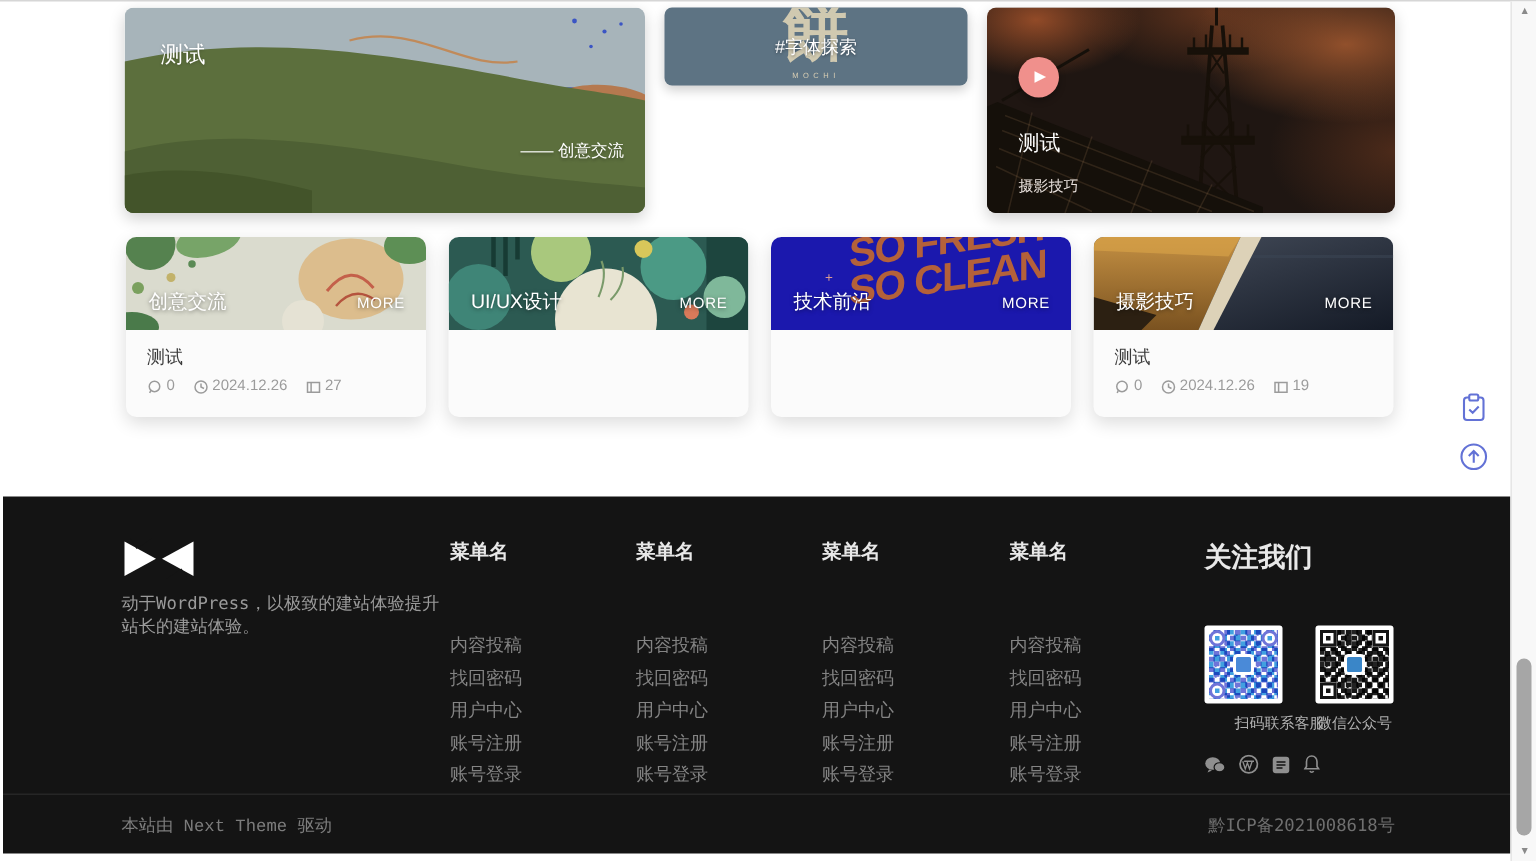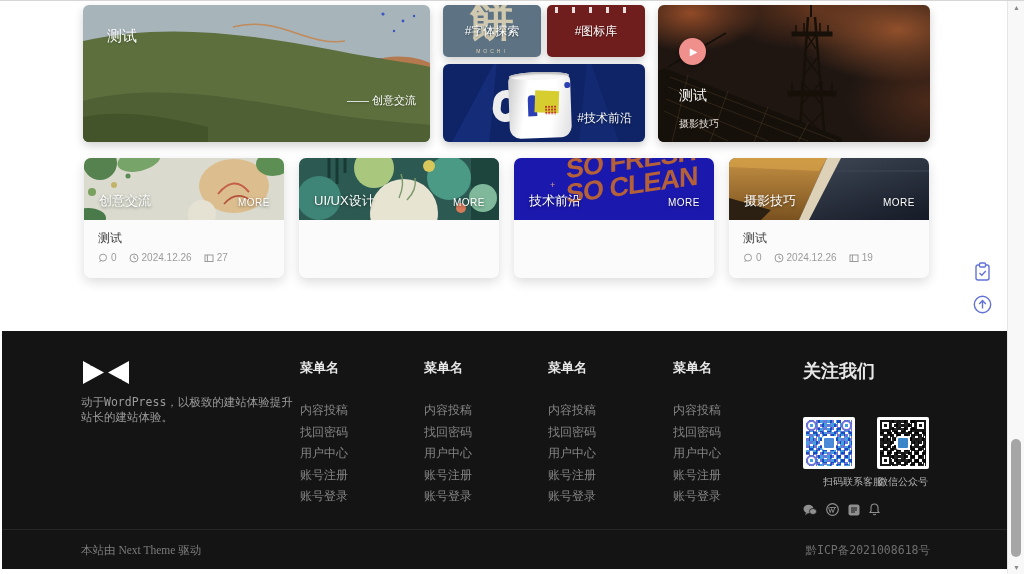--- a/index.html
+++ b/index.html
@@ -82,21 +82,21 @@
   
   .float-col { position:absolute; left:972px; top:260px; display:flex; flex-direction:column; gap:13px; }
   .float-btn { width:20px; height:20px; display:flex; align-items:center; justify-content:center; cursor:pointer; }
 
   
   .footer { position:absolute; left:2px; top:330px; width:1005px; height:238px; background:#141414; color:#9a9a9a; }
   .f-logo { position:absolute; left:79px; top:28px; cursor:pointer; }
   .f-desc { position:absolute; left:79px; top:64px; font-family:"DejaVu Sans Mono",monospace; font-size:11.5px; line-height:14.5px; color:#9a9a9a; }
   .f-menu { position:absolute; top:28px; width:110px; }
   .f-menu-title { color:#e8e8e8; font-size:13px; font-weight:bold; }
-  .f-menu ul { list-style:none; margin-top:23px; }
+  .f-menu ul { list-style:none; margin-top:44px;font-family:Liberation Mono, monospace; }
   .f-menu li { font-size:12px; color:#848484; line-height:21.5px; cursor:pointer; }
   .f-follow { position:absolute; left:801px; top:28px; width:130px; }
   .f-follow-title { color:#e8e8e8; font-size:18px; font-weight:bold; }
   .qr { position:absolute; top:58px; width:52px; height:52px; background:#fff; padding:3px; border-radius:2px; }
   .qr-img { position:relative; width:46px; height:46px; }
   .qr-blue .qr-img { background:
       repeating-conic-gradient(#6f74d8 0 25%, #fff 0 50%) 0 0/7px 7px,
       repeating-conic-gradient(#41a0e0 0 25%, #fff 0 50%) 3px 3px/9px 9px; background-blend-mode:multiply; }
   .qr-dark .qr-img { background:
       repeating-conic-gradient(#171717 0 25%, #fff 0 50%) 0 0/7px 7px,
@@ -107,21 +107,21 @@
   .pm::after { content:''; width:3px; height:3px; background:currentColor; }
   .qr-blue .pm { color:#41a0e0; } .qr-dark .pm { color:#151515; }
   .pm.tl { left:0; top:0; } .pm.tr { right:0; top:0; } .pm.bl { left:0; bottom:0; }
   .qr-center { position:absolute; left:16px; top:16px; width:14px; height:14px; border-radius:3px; border:2px solid #fff;
     display:flex; align-items:center; justify-content:center; font-size:7px; color:#fff; }
   .qr-blue .qr-center { background:#4a8ad8; } .qr-dark .qr-center { background:#3a86c8; }
   .qr-label { position:absolute; top:116px; width:60px; text-align:center; font-size:10px; color:#b0b0b0; }
   .social-row { position:absolute; left:0; top:144px; display:flex; gap:9px; align-items:center; }
   .social-row .sicon { cursor:pointer; display:flex; }
   .f-divider { position:absolute; left:0; right:0; top:198px; height:1px; background:rgba(255,255,255,.08); }
-  .f-powered { position:absolute; left:79px; top:212px; font-family:Liberation Serif, serif; font-size:11.5px; color:#7c7c7c; cursor:pointer; }
+  .f-powered { position:absolute; left:79px; top:212px; font-family:Liberation Mono, monospace; font-size:11.5px; color:#7c7c7c; cursor:pointer; }
   .f-icp { position:absolute; right:77px; top:212px; font-family:"DejaVu Sans Mono",monospace; font-size:11.5px; color:#6f6f6f; cursor:pointer; }
 
   
   .scrollbar { position:absolute; right:0; top:0; width:17px; height:574px; background:#f8f8f8; border-left:1px solid #e6e6e6; }
   .sb-arrow { position:absolute; left:0; width:17px; height:14px; text-align:center; font-size:7px; color:#8a8a8a; line-height:14px; cursor:pointer; }
   .sb-up { top:0; } .sb-down { bottom:0; }
   .sb-thumb { position:absolute; left:3px; top:438px; width:10px; height:118px; background:#a6a6a6; border-radius:5px; cursor:pointer; }
 </style>
 </head>
 <body>
@@ -149,38 +149,20 @@
         <div class="hero-main-tag">—— 创意交流</div>
       </div>
 
       <div class="hero-mid">
         <div class="mid-top">
           <div class="tag-card card-font">
             <div class="font-art">餅</div>
             <div class="font-art-caption">MOCHI</div>
             <span class="tag-label">#字体探索</span>
           </div>
-          <div class="tag-card card-iconlib">
-            <div class="iconlib-deco"></div>
-            <span class="tag-label">#图标库</span>
-          </div>
-        </div>
-        <div class="card-tech">
-          <div class="beam beam1"></div>
-          <div class="beam beam2"></div>
-          <div class="mug">
-            <div class="mug-handle"></div>
-            <div class="mug-body">
-              <div class="print-bar"></div>
-              <div class="print-square"></div>
-              <div class="print-dots"></div>
-              <div class="print-dot"></div>
-            </div>
-          </div>
-          <span class="tech-label tag-label">#技术前沿</span>
         </div>
       </div>
 
       <div class="card hero-video">
         <svg viewBox="0 0 272 137" preserveAspectRatio="none">
           <g stroke="#171009" fill="none">
             <path d="M153,0 L153,12" stroke-width="2"></path>
             <path d="M150,12 L141,137" stroke-width="2.5"></path>
             <path d="M157,12 L167,137" stroke-width="2.5"></path>
             <path d="M149,30 L158,44 M158,30 L148,44 M147,52 L161,70 M160,52 L146,70 M145,78 L164,100 M162,78 L143,100 M142,106 L168,132 M166,106 L140,132" stroke-width="1.4"></path>

